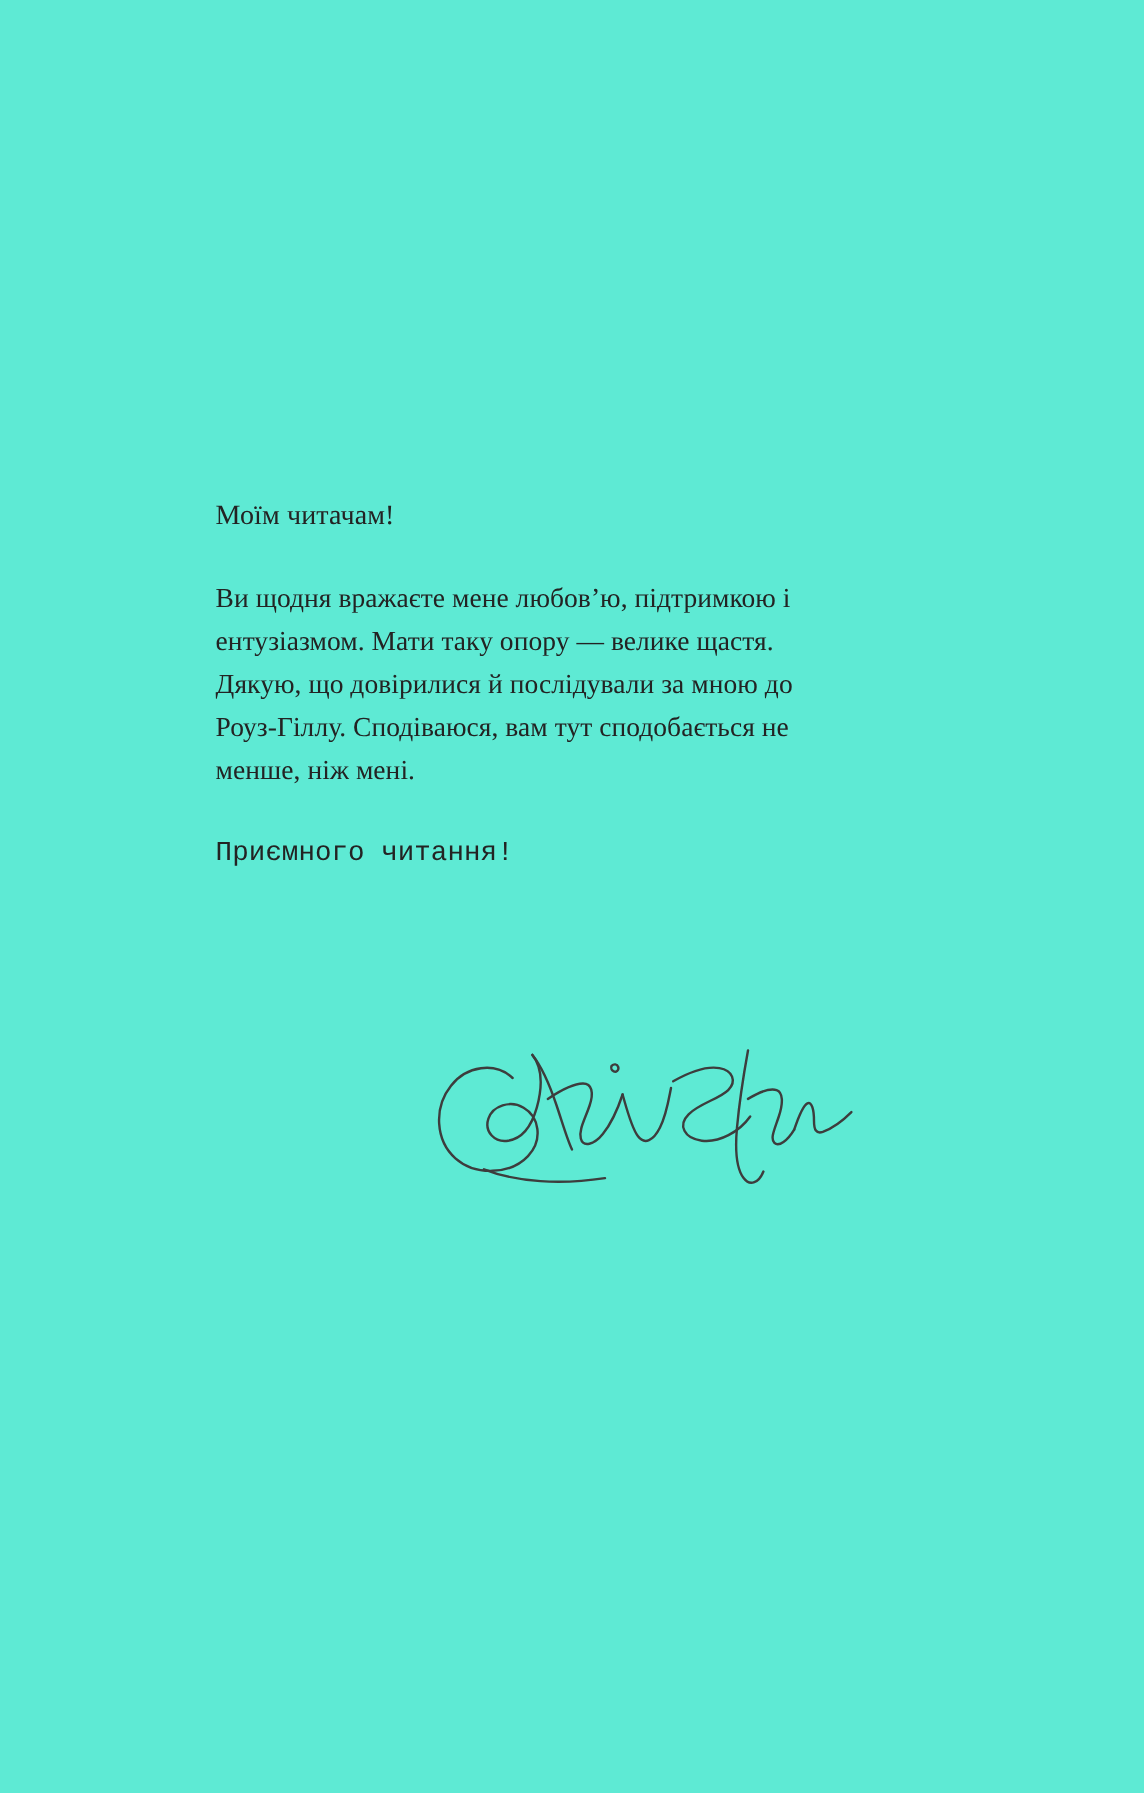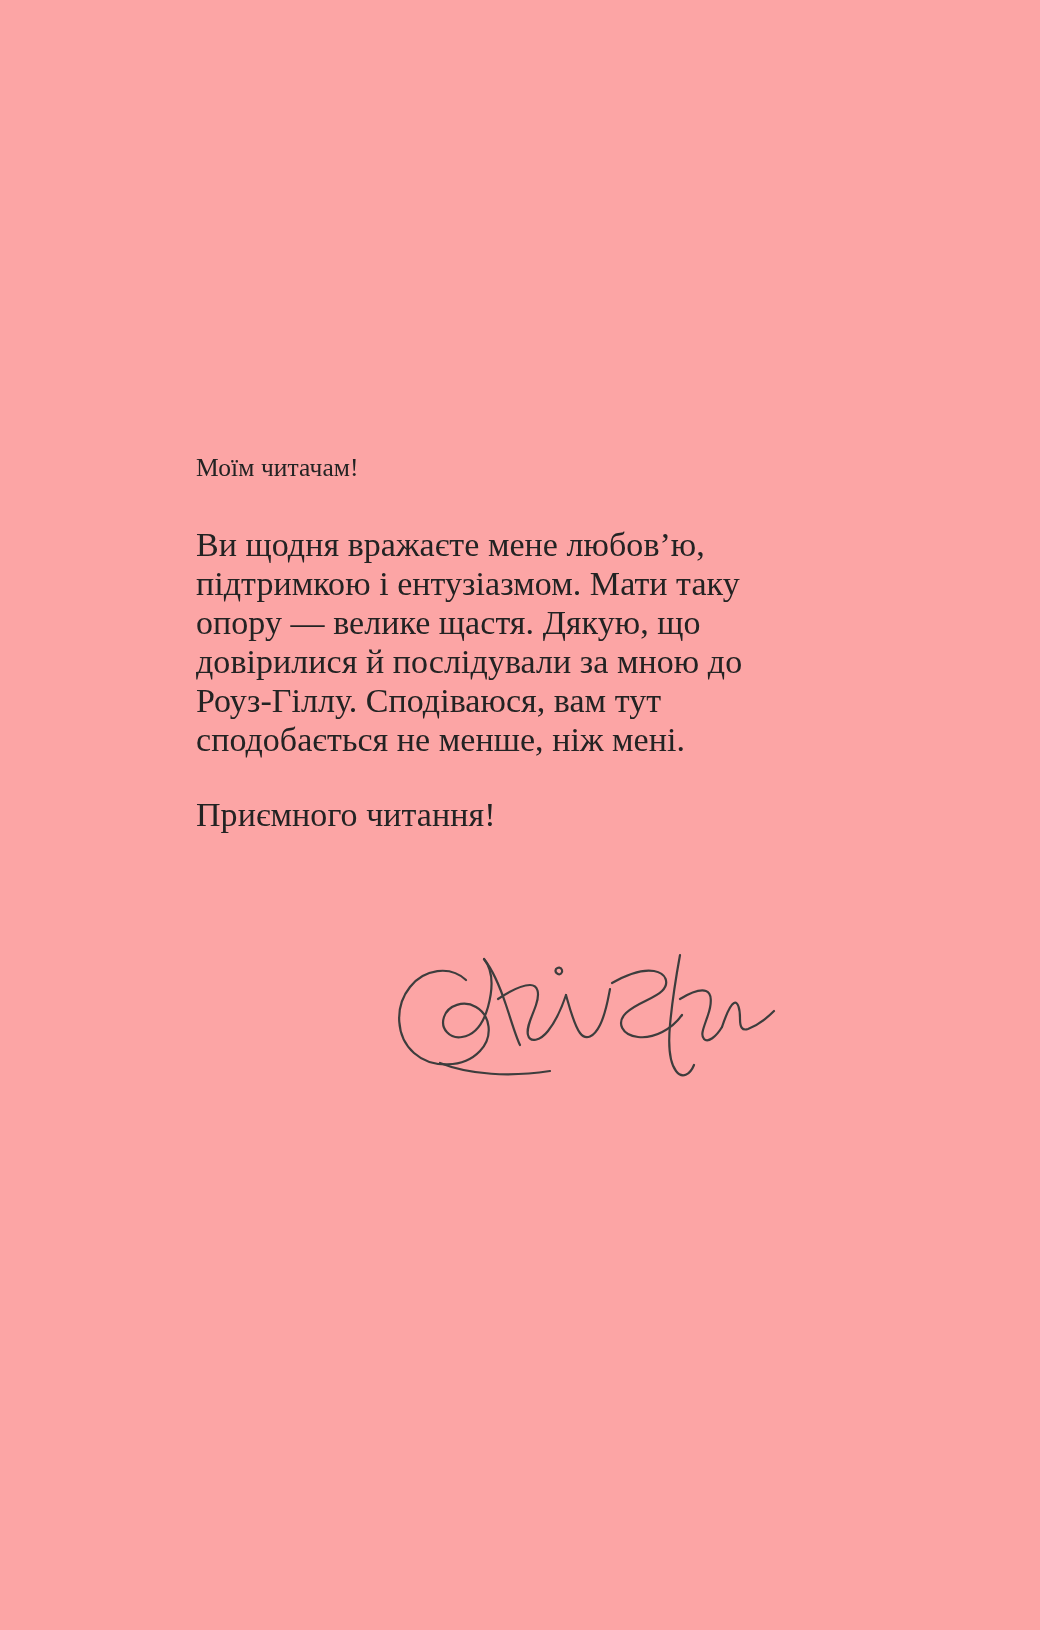--- a/index.html
+++ b/index.html
@@ -12,49 +12,50 @@
     height: 1630px;
     position: relative;
     font-family: "Liberation Serif", serif;
     color: #1d1d1d;
     overflow: hidden;
   }
 
   .page {
     position: absolute;
     inset: 0;
-    background: #fca5a5;
+    background: #5eead4;
   }
 
   .letter-block {
     position: absolute;
     left: 196px;
     top: 455px;
     width: 600px;
   }
 
   .salutation {
     font-size: 25.5px;
     line-height: 1.0;
     letter-spacing: 0.1px;
     color: #232323;
     margin: 0 0 44px 0;
   }
 
   .para {
-    font-size: 34px;
+    font-size: 25px;
     line-height: 39px;
     letter-spacing: 0.05px;
     color: #232323;
     margin: 0 0 36px 0;
     max-width: 580px;
   }
 
   .para:last-of-type {
     margin-bottom: 0;
+    font-family: Liberation Mono, monospace;
   }
 
   .para-closing {
     margin-bottom: 0;
   }
 
   .signature-wrap {
     position: absolute;
     left: 380px;
     top: 925px;

